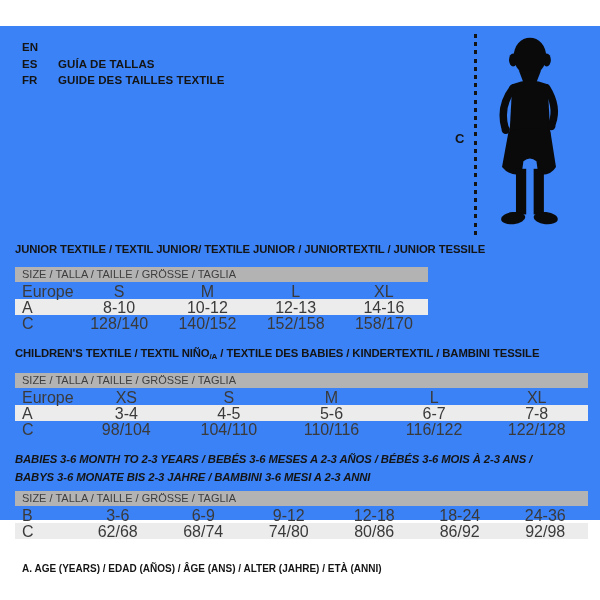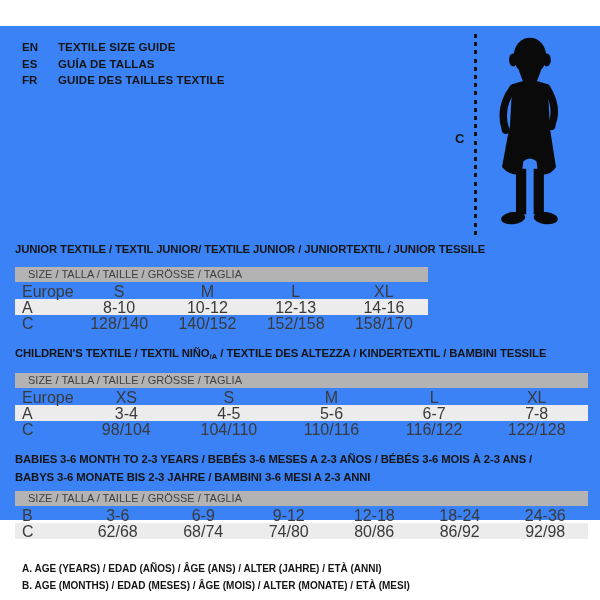--- a/index.html
+++ b/index.html
@@ -24,44 +24,43 @@
   .baby{position:absolute;left:487px;top:7px;}
 
   
   .size-table{position:absolute;left:15px;}
   #table1{top:217px;width:413px;}
   #table2{top:321px;width:573px;}
   #table3{top:425px;width:573px;}
   .t-title{font-weight:700;font-size:11.3px;line-height:13px;color:#141414;letter-spacing:-0.1px;white-space:nowrap;}
   #table1 .t-title{margin-bottom:11px;}
   #table2 .t-title{margin-bottom:10px;}
-  #table3 .t-title{line-height:17.5px;margin-bottom:5px;}
+  #table3 .t-title{line-height:17.5px;margin-bottom:5px;font-style:italic;}
   .t-sub{font-size:8px;vertical-align:-2px;}
-  .size-bar{background:#b3b3b3;height:15px;line-height:15px;font-size:11px;padding-left:13px;color:#3e3e3e;margin-bottom:1px;}
+  .size-bar{background:#b3b3b3;height:15px;line-height:15px;font-size:11px;padding-left:7px;color:#3e3e3e;margin-bottom:1px;}
   .trow{display:grid;height:16px;align-items:center;font-size:16px;color:#3a3a3a;}
   .g4{grid-template-columns:60px repeat(4,1fr);}
   .g5{grid-template-columns:60px repeat(5,1fr);}
   .g6{grid-template-columns:60px repeat(6,1fr);}
   .tlabel{padding-left:7px;text-align:left;}
   .tcell{text-align:center;}
   .shaded{background:#ececec;}
 
   
   .notes{position:absolute;left:22px;top:535px;}
   .note{font-weight:700;font-size:10px;line-height:16.6px;color:#141414;white-space:nowrap;}
 </style>
 </head>
 <body>
 
 <div class="canvas">
 
   <div class="langs">
     <div class="lang-row">
       <span class="lang-code">EN</span>
-      <span class="lang-title">TEXTILE SIZE GUIDE</span>
     </div>
     <div class="lang-row">
       <span class="lang-code">ES</span>
       <span class="lang-title">GUÍA DE TALLAS</span>
     </div>
     <div class="lang-row">
       <span class="lang-code">FR</span>
       <span class="lang-title">GUIDE DES TAILLES TEXTILE</span>
     </div>
   </div>
@@ -107,21 +106,21 @@
     <div class="trow g4">
       <span class="tlabel">C</span>
       <span class="tcell">128/140</span>
       <span class="tcell">140/152</span>
       <span class="tcell">152/158</span>
       <span class="tcell">158/170</span>
     </div>
   </div>
 
   <div class="size-table" id="table2">
-    <div class="t-title"><span>CHILDREN'S TEXTILE / TEXTIL NIÑO</span><span class="t-sub">/A</span><span> / TEXTILE DES ALTEZZA / KINDERTEXTIL / BAMBINI TESSILE</span></div>
+    <div class="t-title"><span>CHILDREN'S TEXTILE / TEXTIL NIÑO</span><span class="t-sub">/A</span><span> / TEXTILE DES BABIES / KINDERTEXTIL / BAMBINI TESSILE</span></div>
     <div class="size-bar">SIZE / TALLA / TAILLE / GRÖSSE / TAGLIA</div>
     <div class="trow g5">
       <span class="tlabel">Europe</span>
       <span class="tcell">XS</span>
       <span class="tcell">S</span>
       <span class="tcell">M</span>
       <span class="tcell">L</span>
       <span class="tcell">XL</span>
     </div>
     <div class="trow g5 shaded">
@@ -163,16 +162,15 @@
       <span class="tcell">68/74</span>
       <span class="tcell">74/80</span>
       <span class="tcell">80/86</span>
       <span class="tcell">86/92</span>
       <span class="tcell">92/98</span>
     </div>
   </div>
 
   <div class="notes">
     <div class="note">A. AGE (YEARS) / EDAD (AÑOS) / ÂGE (ANS) / ALTER (JAHRE) / ETÀ (ANNI)</div>
-    <div class="note">B. AGE (MONTHS) / EDAD (MESES) / ÂGE (MOIS) / ALTER (MONATE) / ETÀ (MESI)</div>
   </div>
 
 </div>
 
 </body></html>

